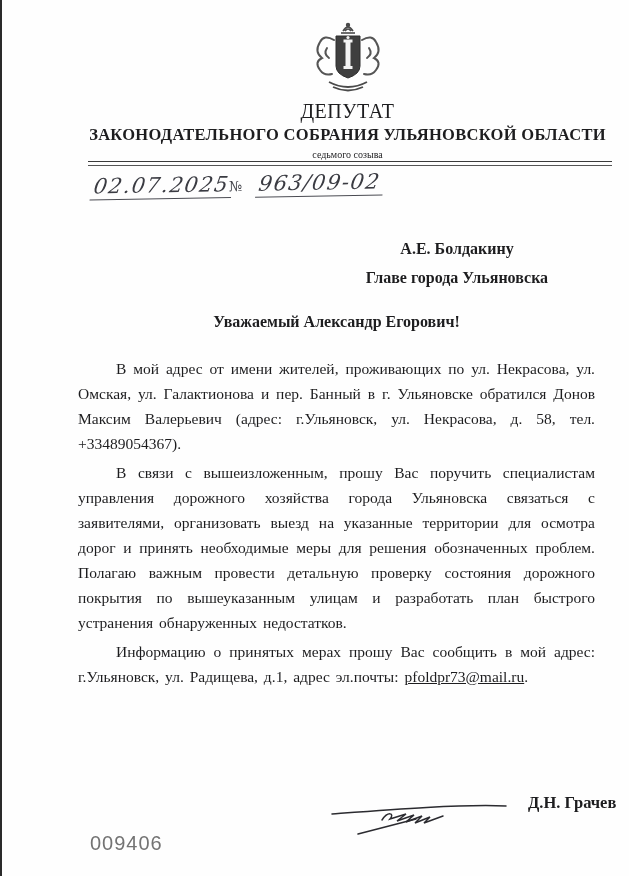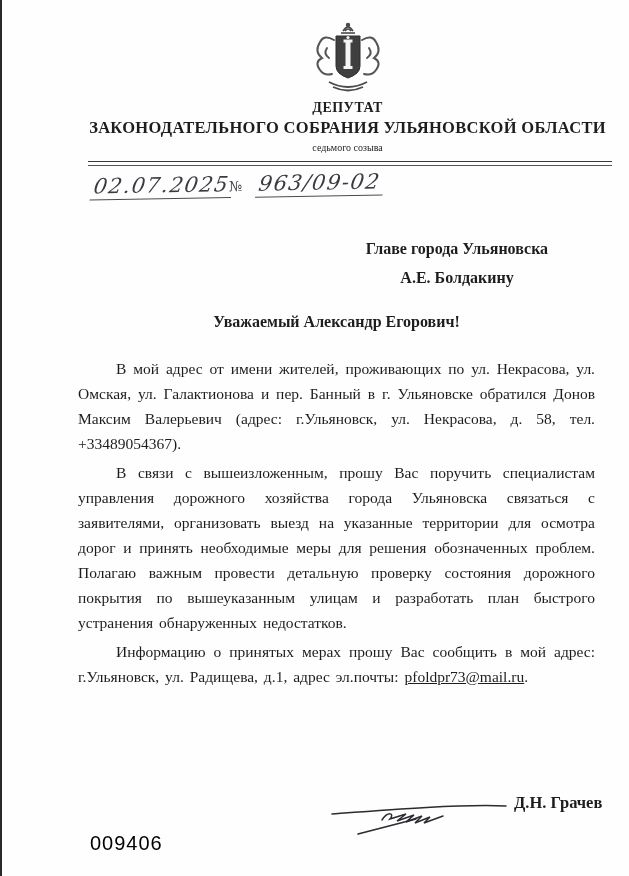--- a/index.html
+++ b/index.html
@@ -22,21 +22,21 @@
   }
 
   
   .letterhead {
     position: absolute;
     left: 75px; top: 22px;
     width: 545px;
     text-align: center;
   }
   .emblem-wrap { height: 74px; margin-bottom: 4px; }
-  .lh-line1 { font-weight: bold; font-size: 14px; letter-spacing: 0.5px; margin-top: 2px; }
+  .lh-line1 { font-weight: normal; font-size: 20px; letter-spacing: 0.5px; margin-top: 2px; }
   .lh-line2 { font-weight: bold; font-size: 16.5px; letter-spacing: 0.3px; margin-top: 2px; white-space: nowrap; }
   .lh-line3 { font-size: 10px; margin-top: 4px; }
   .double-rule {
     position: absolute;
     left: 88px; top: 161px;
     width: 524px; height: 3px;
     border-top: 1.5px solid #3b3b3b;
     border-bottom: 1px solid #555;
   }
 
@@ -110,32 +110,32 @@
     left: 330px; top: 793px;
     width: 265px;
     white-space: nowrap;
   }
   .sig-scrawl { display: inline-block; vertical-align: middle; }
   .sig-name {
     display: inline-block;
     font-weight: bold;
     font-size: 16.5px;
     vertical-align: top;
-    margin-left: 2px;
+    margin-left: 16px;
     text-align: center;
   }
 
   
   .form-number {
     position: absolute;
     left: 90px; top: 832px;
     font-family: "Liberation Sans", sans-serif;
     font-size: 20px;
     letter-spacing: 1px;
-    color: #000000;
+    color: #737373;
   }
 </style>
 </head>
 <body>
 
 <div class="page">
 
   <div class="scan-edge"></div>
 
   <div class="letterhead">
@@ -175,22 +175,22 @@
   </div>
 
   <div class="double-rule"></div>
 
   <div class="ref-line">
     <span class="ref-date">02.07.2025</span><span class="ref-no-sign">№</span>
     <span class="ref-number">963/09-02</span>
   </div>
 
   <div class="addressee">
+    <div class="line">А.Е. Болдакину</div>
     <div class="line">Главе города Ульяновска</div>
-    <div class="line">А.Е. Болдакину</div>
   </div>
 
   <div class="salutation">Уважаемый Александр Егорович!</div>
 
   <div class="body-text">
     <p>В мой адрес от имени жителей, проживающих по ул. Некрасова, ул. Омская, ул. Галактионова и пер. Банный в г. Ульяновске обратился Донов Максим Валерьевич (адрес: г.Ульяновск, ул. Некрасова, д. 58, тел. +33489054367).</p>
     <p>В связи с вышеизложенным, прошу Вас поручить специалистам управления дорожного хозяйства города Ульяновска связаться с заявителями, организовать выезд на указанные территории для осмотра дорог и принять необходимые меры для решения обозначенных проблем. Полагаю важным провести детальную проверку состояния дорожного покрытия по вышеуказанным улицам и разработать план быстрого устранения обнаруженных недостатков.</p>
     <p><span>Информацию о принятых мерах прошу Вас сообщить в мой адрес: г.Ульяновск, ул. Радищева, д.1, адрес эл.почты: </span><span class="email">pfoldpr73@mail.ru</span><span>.</span></p>
   </div>
 

